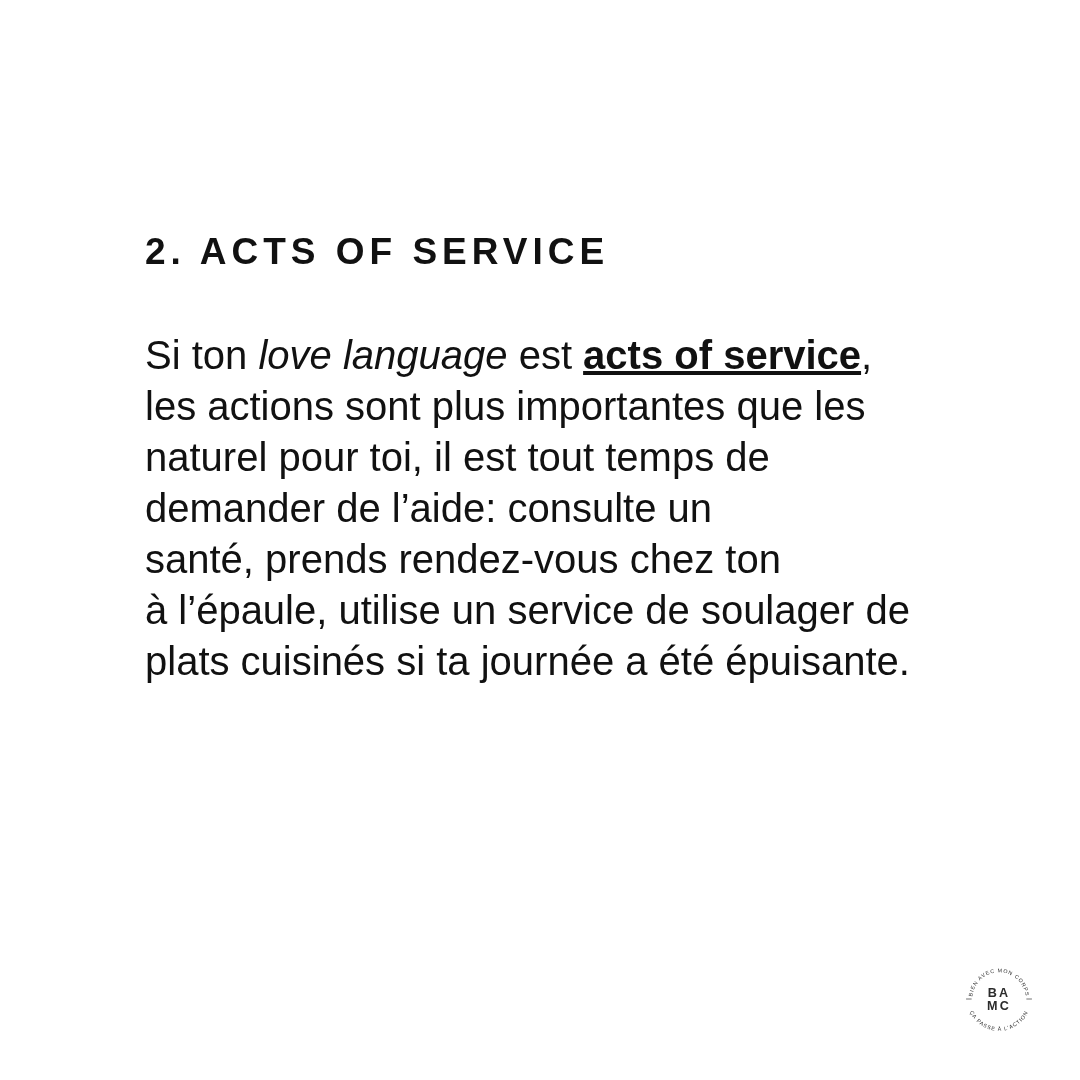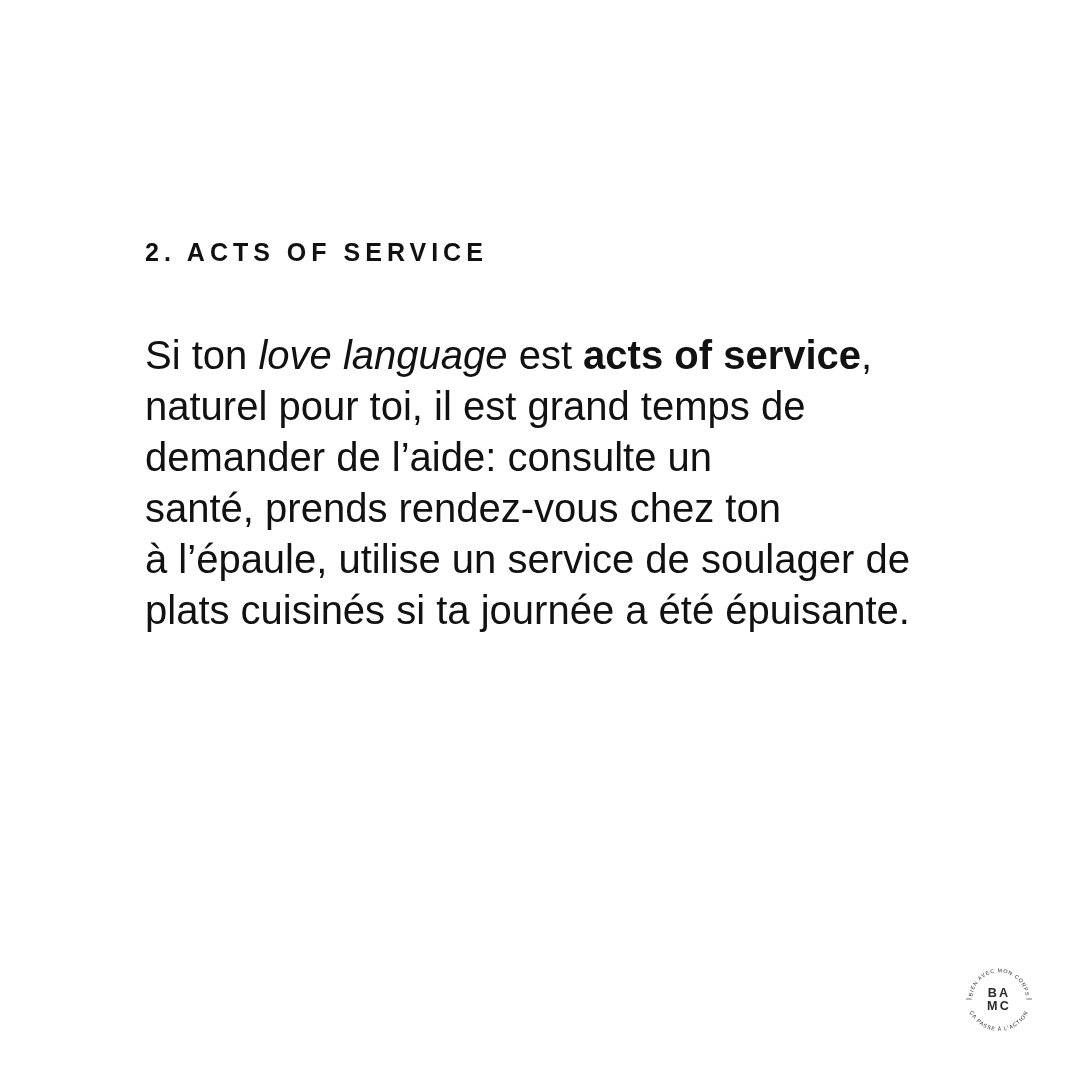--- a/index.html
+++ b/index.html
@@ -16,61 +16,62 @@
     position: relative;
     width: 1080px;
     height: 1080px;
     background: #ffffff;
   }
   .heading {
     position: absolute;
     left: 145px;
     top: 232px;
     margin: 0;
-    font-size: 25px;
+    font-size: 37px;
     font-weight: 700;
     letter-spacing: 5px;
     line-height: 40px;
     color: #111111;
     white-space: nowrap;
   }
   .body-text {
     position: absolute;
     left: 145px;
     top: 330px;
     font-size: 40px;
     font-weight: 400;
     line-height: 51px;
     color: #111111;
   }
   .body-line {
     white-space: pre;
   }
   .seg { display: inline; }
   .seg-italic { font-style: italic; margin-top: 28px; }
-  .seg-bold { font-weight: 700; }
+  .seg-bold { font-weight: 700; text-decoration: underline; }
   .logo {
     position: absolute;
     left: 962px;
     top: 962px;
     width: 74px;
     height: 74px;
   }
   .logo svg { display: block; width: 74px; height: 74px; }
 </style>
 </head>
 <body>
 
 <div class="page">
 
   <h1 class="heading">2. ACTS OF SERVICE</h1>
 
   <div class="body-text" id="body-lines">
       <div class="body-line"><span class="seg">Si ton </span><span class="seg seg-italic">love language</span><span class="seg"> est </span><span class="seg seg-bold">acts of service</span><span class="seg">,</span></div>
-      <div class="body-line"><span class="seg">naturel pour toi, il est grand temps de</span></div>
+      <div class="body-line"><span class="seg">les actions sont plus importantes que les</span></div>
+      <div class="body-line"><span class="seg">naturel pour toi, il est tout temps de</span></div>
       <div class="body-line"><span class="seg">demander de l’aide: consulte un</span></div>
       <div class="body-line"><span class="seg">santé, prends rendez-vous chez ton</span></div>
       <div class="body-line"><span class="seg">à l’épaule, utilise un service de soulager de</span></div>
       <div class="body-line"><span class="seg">plats cuisinés si ta journée a été épuisante.</span></div>
     </div>
 
   <div class="logo">
     <svg viewBox="0 0 100 100" xmlns="http://www.w3.org/2000/svg">
       <defs>
         <path id="arc-top" d="M 14,50 A 36,36 0 0 1 86,50" fill="none"></path>

